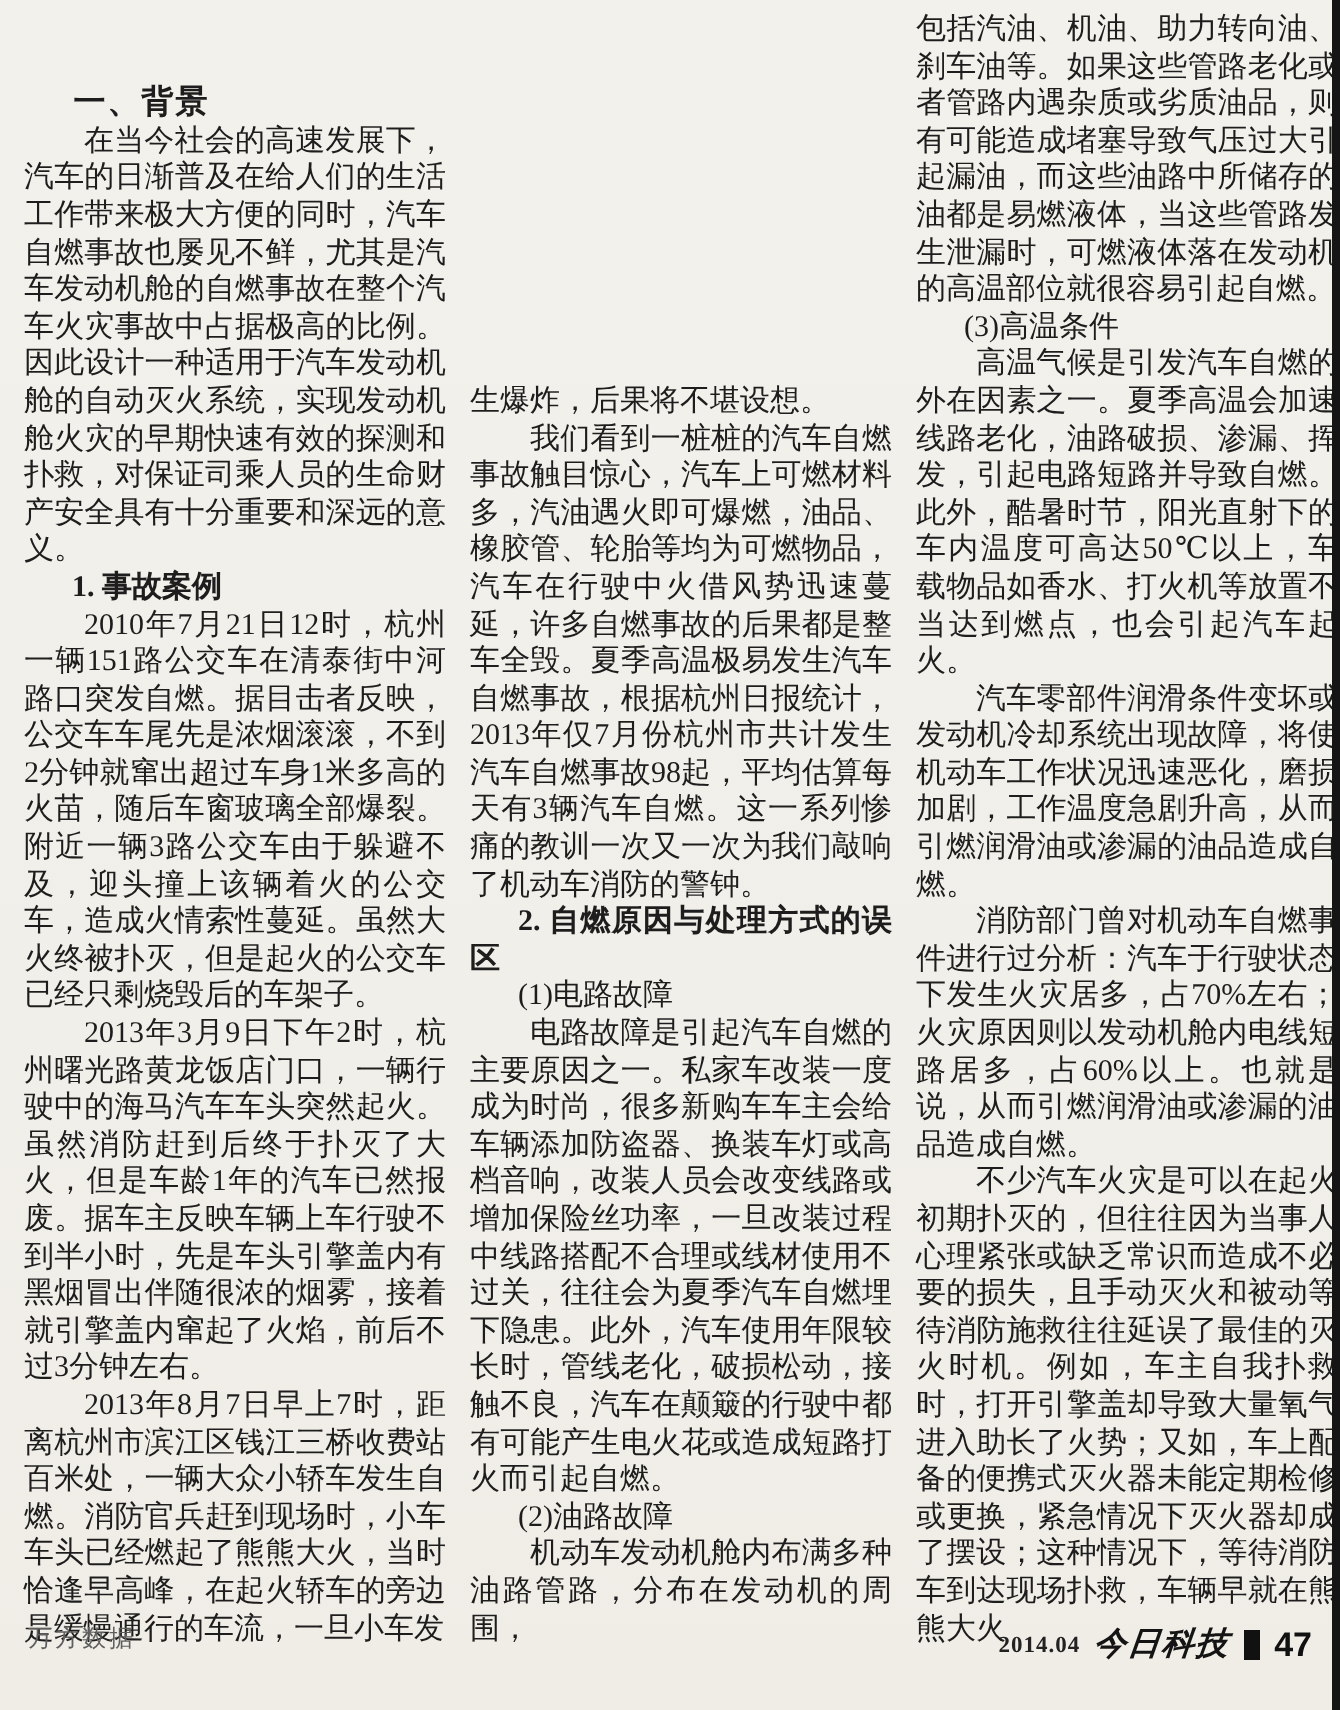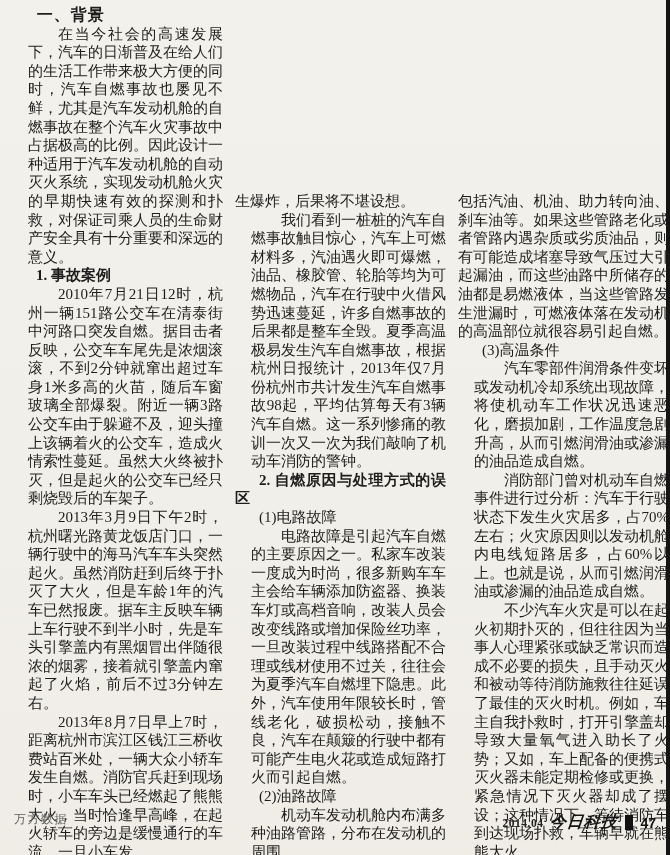--- a/index.html
+++ b/index.html
@@ -27,21 +27,21 @@
     align-items: flex-end;
   }
   .col {
     width: 211px; flex: 0 0 211px;
     font-size: 15px; line-height: 18.6px;
     text-align: justify;
     word-break: break-all;
     color: #1d1d1d;
   }
   .blk { margin: 0; }
-  .p  { text-indent: 2em; margin-left: 16px; }
+  .p  { text-indent: 2em; }
   .pc { text-indent: 0; }
   .h1 { font-weight: 700; font-size: 16px; text-indent: 1.55em; letter-spacing: 1px; }
   .h2 { font-weight: 700; text-indent: 1.6em; }
   .h3 { text-indent: 1.6em; }
   .footer {
     position: absolute; top: 812px; right: 14px;
     display: flex; align-items: center; gap: 7px;
     white-space: nowrap;
   }
   .issue {
@@ -55,21 +55,21 @@
     transform: skewX(-6deg);
     letter-spacing: 1px;
   }
   .bar {
     display: inline-block;
     width: 8px; height: 15px;
     background: #111;
   }
   .pagenum {
     font-family: "Liberation Sans", "DejaVu Sans", sans-serif;
-    font-size: 14px; font-weight: 700; color: #111;
+    font-size: 17px; font-weight: 700; color: #111;
   }
   .watermark {
     position: absolute; left: 14px; top: 811px;
     font-family: "Liberation Sans", "DejaVu Sans", sans-serif;
     font-size: 12px; color: #5f5f5f;
     letter-spacing: 1.5px;
   }
 </style>
 </head>
 <body>
@@ -90,20 +90,21 @@
         <div class="blk p">我们看到一桩桩的汽车自燃事故触目惊心，汽车上可燃材料多，汽油遇火即可爆燃，油品、橡胶管、轮胎等均为可燃物品，汽车在行驶中火借风势迅速蔓延，许多自燃事故的后果都是整车全毁。夏季高温极易发生汽车自燃事故，根据杭州日报统计，2013年仅7月份杭州市共计发生汽车自燃事故98起，平均估算每天有3辆汽车自燃。这一系列惨痛的教训一次又一次为我们敲响了机动车消防的警钟。</div>
         <div class="blk h2">2. 自燃原因与处理方式的误区</div>
         <div class="blk h3">(1)电路故障</div>
         <div class="blk p">电路故障是引起汽车自燃的主要原因之一。私家车改装一度成为时尚，很多新购车车主会给车辆添加防盗器、换装车灯或高档音响，改装人员会改变线路或增加保险丝功率，一旦改装过程中线路搭配不合理或线材使用不过关，往往会为夏季汽车自燃埋下隐患。此外，汽车使用年限较长时，管线老化，破损松动，接触不良，汽车在颠簸的行驶中都有可能产生电火花或造成短路打火而引起自燃。</div>
         <div class="blk h3">(2)油路故障</div>
         <div class="blk p">机动车发动机舱内布满多种油路管路，分布在发动机的周围，</div>
       </div>
     <div class="col">
         <div class="blk pc">包括汽油、机油、助力转向油、刹车油等。如果这些管路老化或者管路内遇杂质或劣质油品，则有可能造成堵塞导致气压过大引起漏油，而这些油路中所储存的油都是易燃液体，当这些管路发生泄漏时，可燃液体落在发动机的高温部位就很容易引起自燃。</div>
         <div class="blk h3">(3)高温条件</div>
+        <div class="blk p">高温气候是引发汽车自燃的外在因素之一。夏季高温会加速线路老化，油路破损、渗漏、挥发，引起电路短路并导致自燃。此外，酷暑时节，阳光直射下的车内温度可高达50℃以上，车载物品如香水、打火机等放置不当达到燃点，也会引起汽车起火。</div>
         <div class="blk p">汽车零部件润滑条件变坏或发动机冷却系统出现故障，将使机动车工作状况迅速恶化，磨损加剧，工作温度急剧升高，从而引燃润滑油或渗漏的油品造成自燃。</div>
         <div class="blk p">消防部门曾对机动车自燃事件进行过分析：汽车于行驶状态下发生火灾居多，占70%左右；火灾原因则以发动机舱内电线短路居多，占60%以上。也就是说，从而引燃润滑油或渗漏的油品造成自燃。</div>
         <div class="blk p">不少汽车火灾是可以在起火初期扑灭的，但往往因为当事人心理紧张或缺乏常识而造成不必要的损失，且手动灭火和被动等待消防施救往往延误了最佳的灭火时机。例如，车主自我扑救时，打开引擎盖却导致大量氧气进入助长了火势；又如，车上配备的便携式灭火器未能定期检修或更换，紧急情况下灭火器却成了摆设；这种情况下，等待消防车到达现场扑救，车辆早就在熊熊大火</div>
       </div>
   </div>
 
   <div class="footer">
     <span class="issue">2014.04</span>
     <span class="logo">今日科技</span>
     <span class="bar"></span>

